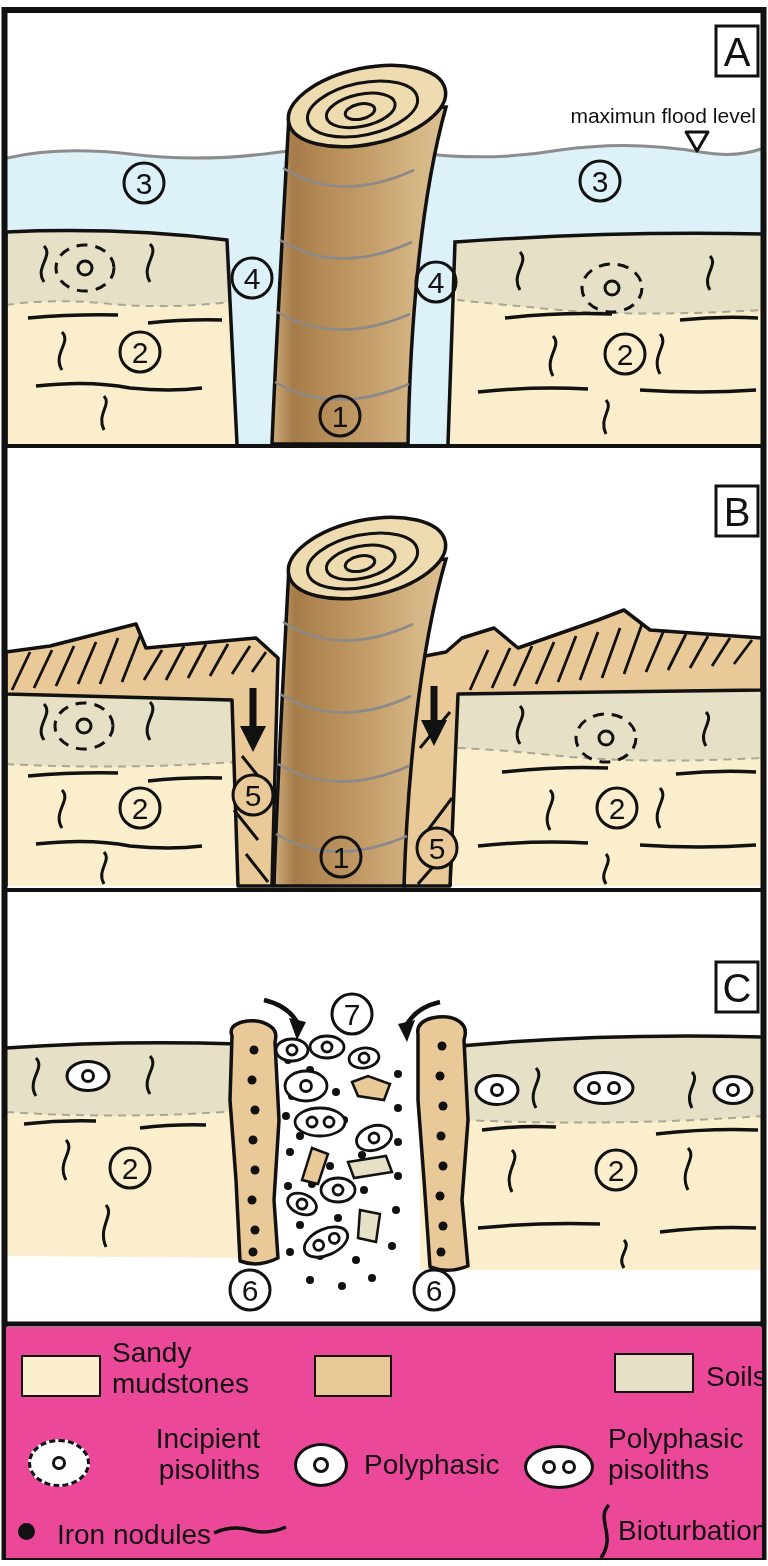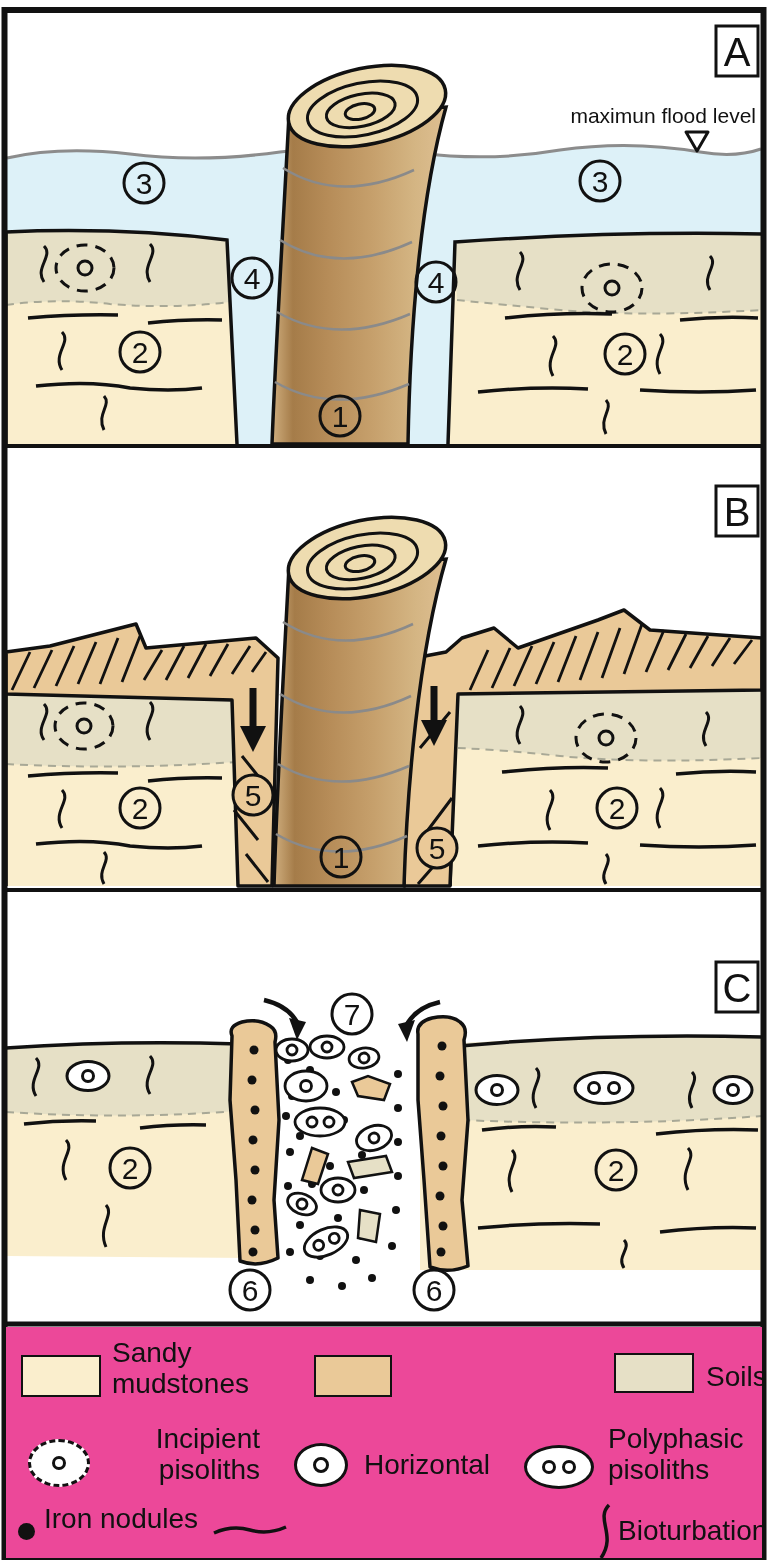--- a/index.html
+++ b/index.html
@@ -476,30 +476,30 @@
   <div class="lbl" style="left:700px;top:34px;width:70px;">Soils</div>
 
   <div class="sym-ellipse dashed" style="left:22px;top:112px;width:62px;height:48px;">
     <div class="inner-dot" style="width:14px;height:14px;"></div>
   </div>
   <div class="lbl" style="left:104px;top:96px;width:150px;text-align:right;">Incipient pisoliths</div>
 
   <div class="sym-ellipse" style="left:288px;top:116px;width:54px;height:44px;">
     <div class="inner-dot" style="width:16px;height:16px;"></div>
   </div>
-  <div class="lbl" style="left:358px;top:122px;width:130px;">Horizontal</div>
+  <div class="lbl" style="left:358px;top:122px;width:130px;">Polyphasic</div>
 
   <div class="sym-ellipse" style="left:518px;top:118px;width:70px;height:44px;">
     <div class="inner-dot" style="width:14px;height:14px;"></div>
     <div class="inner-dot" style="width:14px;height:14px;"></div>
   </div>
   <div class="lbl" style="left:602px;top:96px;width:165px;">Polyphasic pisoliths</div>
 
   <div class="iron-dot" style="left:12px;top:196px;"></div>
-  <div class="lbl" style="left:38px;top:176px;width:180px;">Iron nodules</div>
+  <div class="lbl" style="left:38px;top:192px;width:180px;text-align:center;">Iron nodules</div>
 
   <svg style="left:206px;top:194px;" width="76" height="18" viewBox="0 0 76 18">
     <path d="M2,12 Q20,4 38,9 Q56,14 74,6" fill="none" stroke="#111" stroke-width="3.5"></path>
   </svg>
 
   <svg style="left:588px;top:176px;" width="20" height="58" viewBox="0 0 20 58">
     <path d="M15,2 C1,16 23,32 7,55" fill="none" stroke="#111" stroke-width="3.5"></path>
   </svg>
   <div class="lbl" style="left:612px;top:188px;width:160px;">Bioturbation</div>
 </div>

